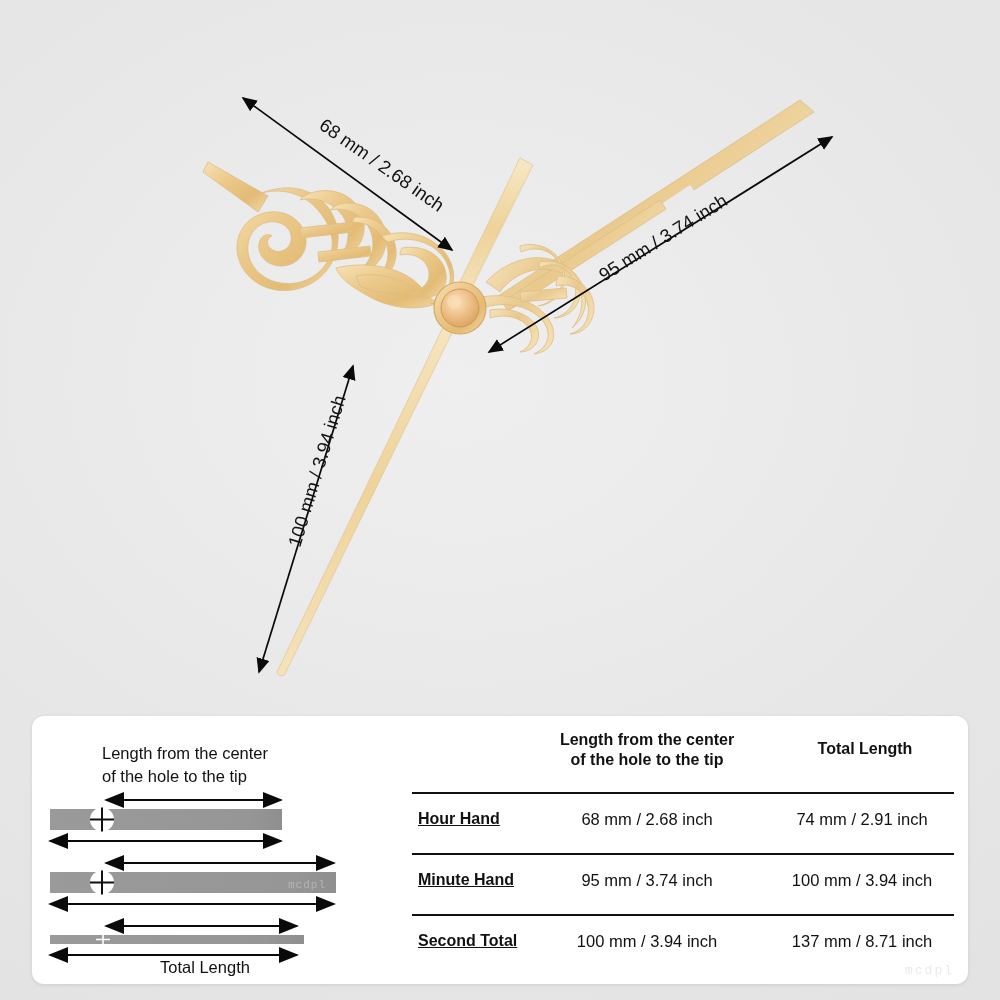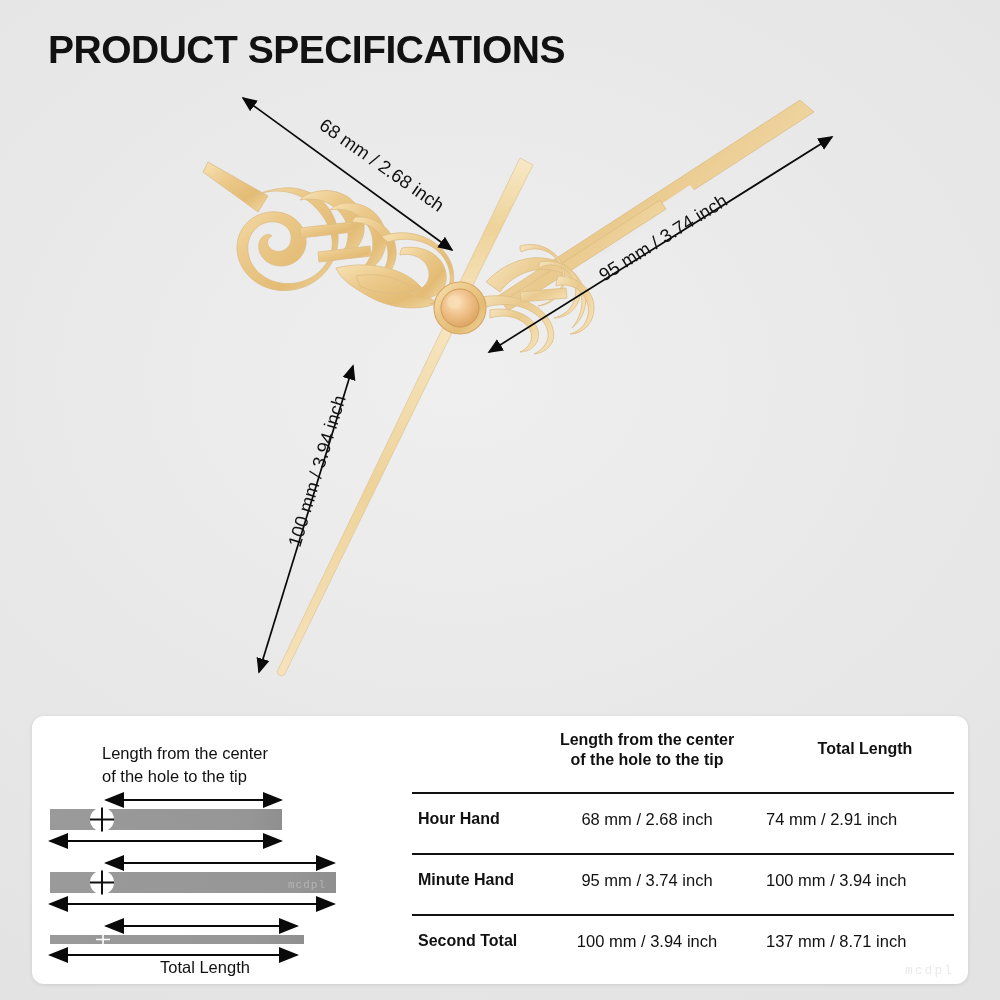--- a/index.html
+++ b/index.html
@@ -59,42 +59,41 @@
   .rule { position:absolute; left:8px; width:542px; height:1.6px; background:#111; }
   .rule.r1 { top:76px; }
   .rule.r2 { top:137px; }
   .rule.r3 { top:198px; }
   .row { position:absolute; left:0; width:564px; height:61px; }
   .row.r1 { top:76px; }
   .row.r2 { top:137px; }
   .row.r3 { top:198px; }
   .cell-name {
     position:absolute; left:14px; top:18px; width:128px;
-    font-size:16px; font-weight:bold; color:#111;
+    font-size:16px; font-weight:bold; color:#111;text-decoration:underline;
   }
   .cell-mid {
     position:absolute; left:128px; top:18px; width:230px;
     font-size:16.5px; color:#111; text-align:center;
   }
   .cell-right {
     position:absolute; left:362px; top:18px; width:192px;
-    font-size:16.5px; color:#111; 
+    font-size:16.5px; color:#111; text-align:center;
   }
   .watermark {
     position:absolute; right:14px; bottom:6px;
     font-size:13px; color:#eaeaea; letter-spacing:2px;
     font-family:"Liberation Mono", monospace;
   }
 </style>
 </head>
 <body>
 
 <div id="root">
 
-  <div class="title">PRODUCT SPECIFICATIONS</div>
 
   <svg class="hero" viewBox="0 0 1000 720">
     <defs>
       <linearGradient id="goldA" x1="0" y1="0" x2="1" y2="1">
         <stop offset="0%" stop-color="#f7e2b4"></stop>
         <stop offset="35%" stop-color="#ecca8c"></stop>
         <stop offset="70%" stop-color="#e3bb74"></stop>
         <stop offset="100%" stop-color="#f2d9a6"></stop>
       </linearGradient>
       <linearGradient id="goldB" x1="0" y1="0" x2="1" y2="0.6">

